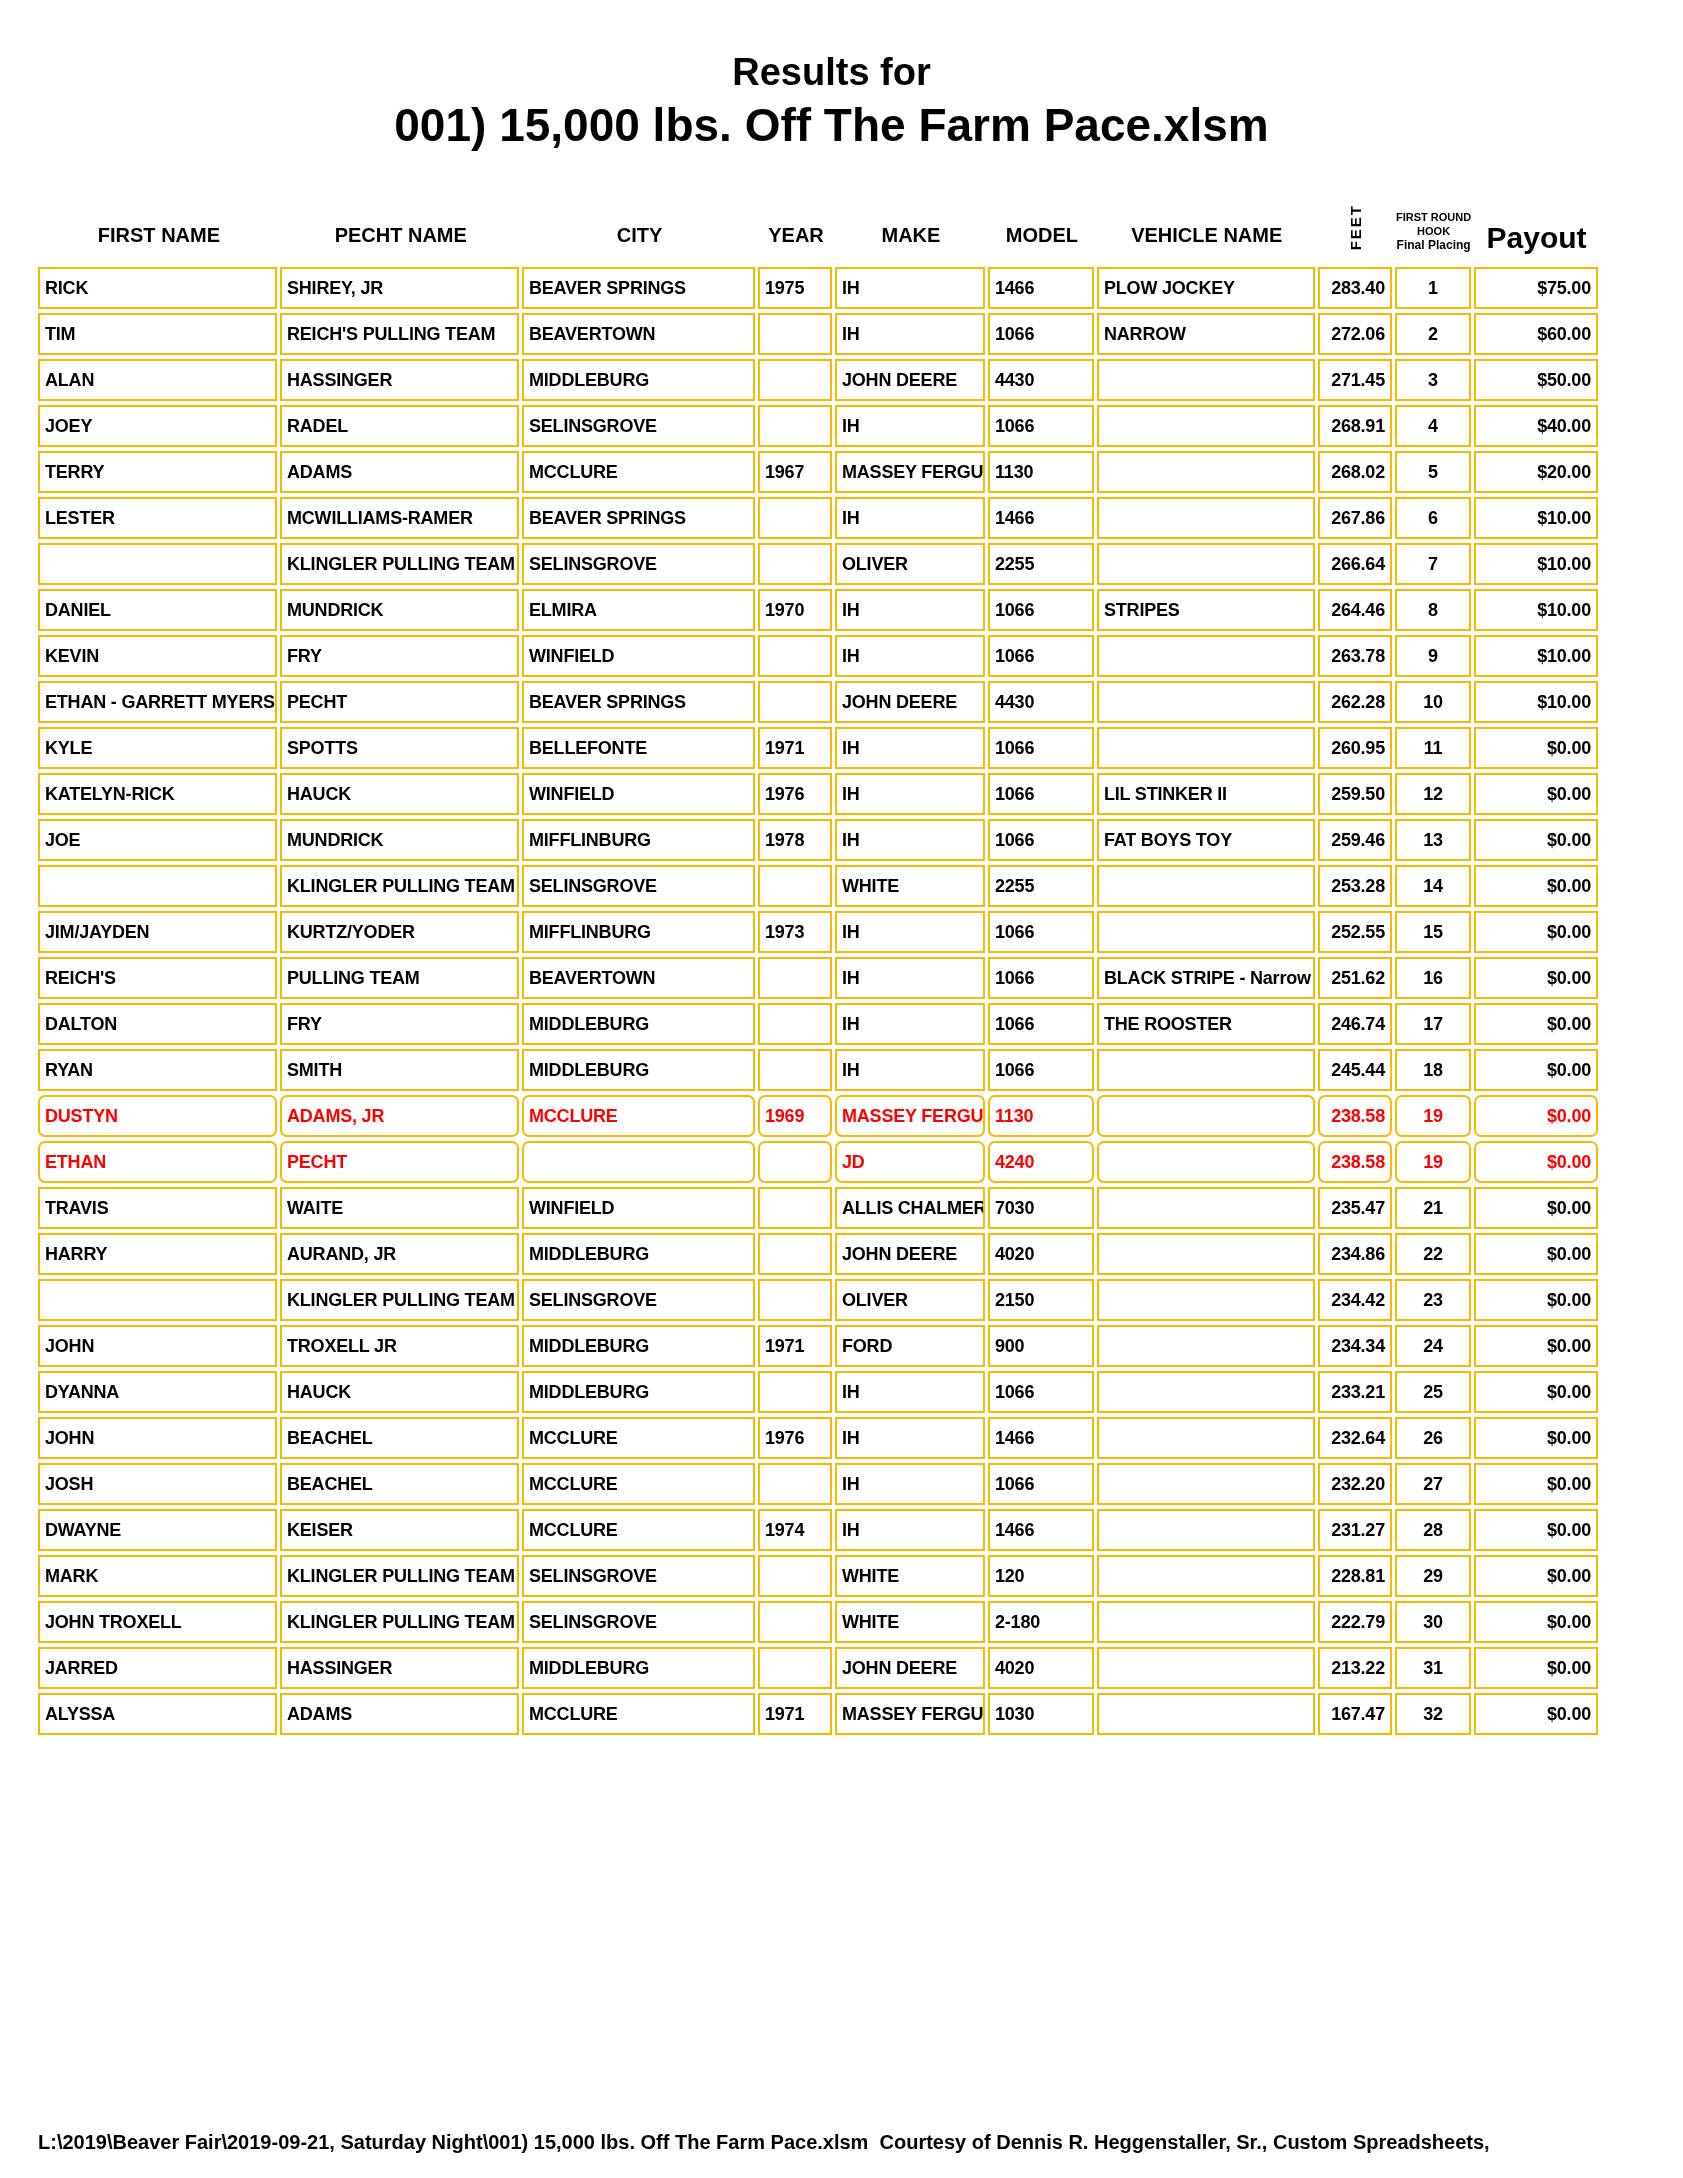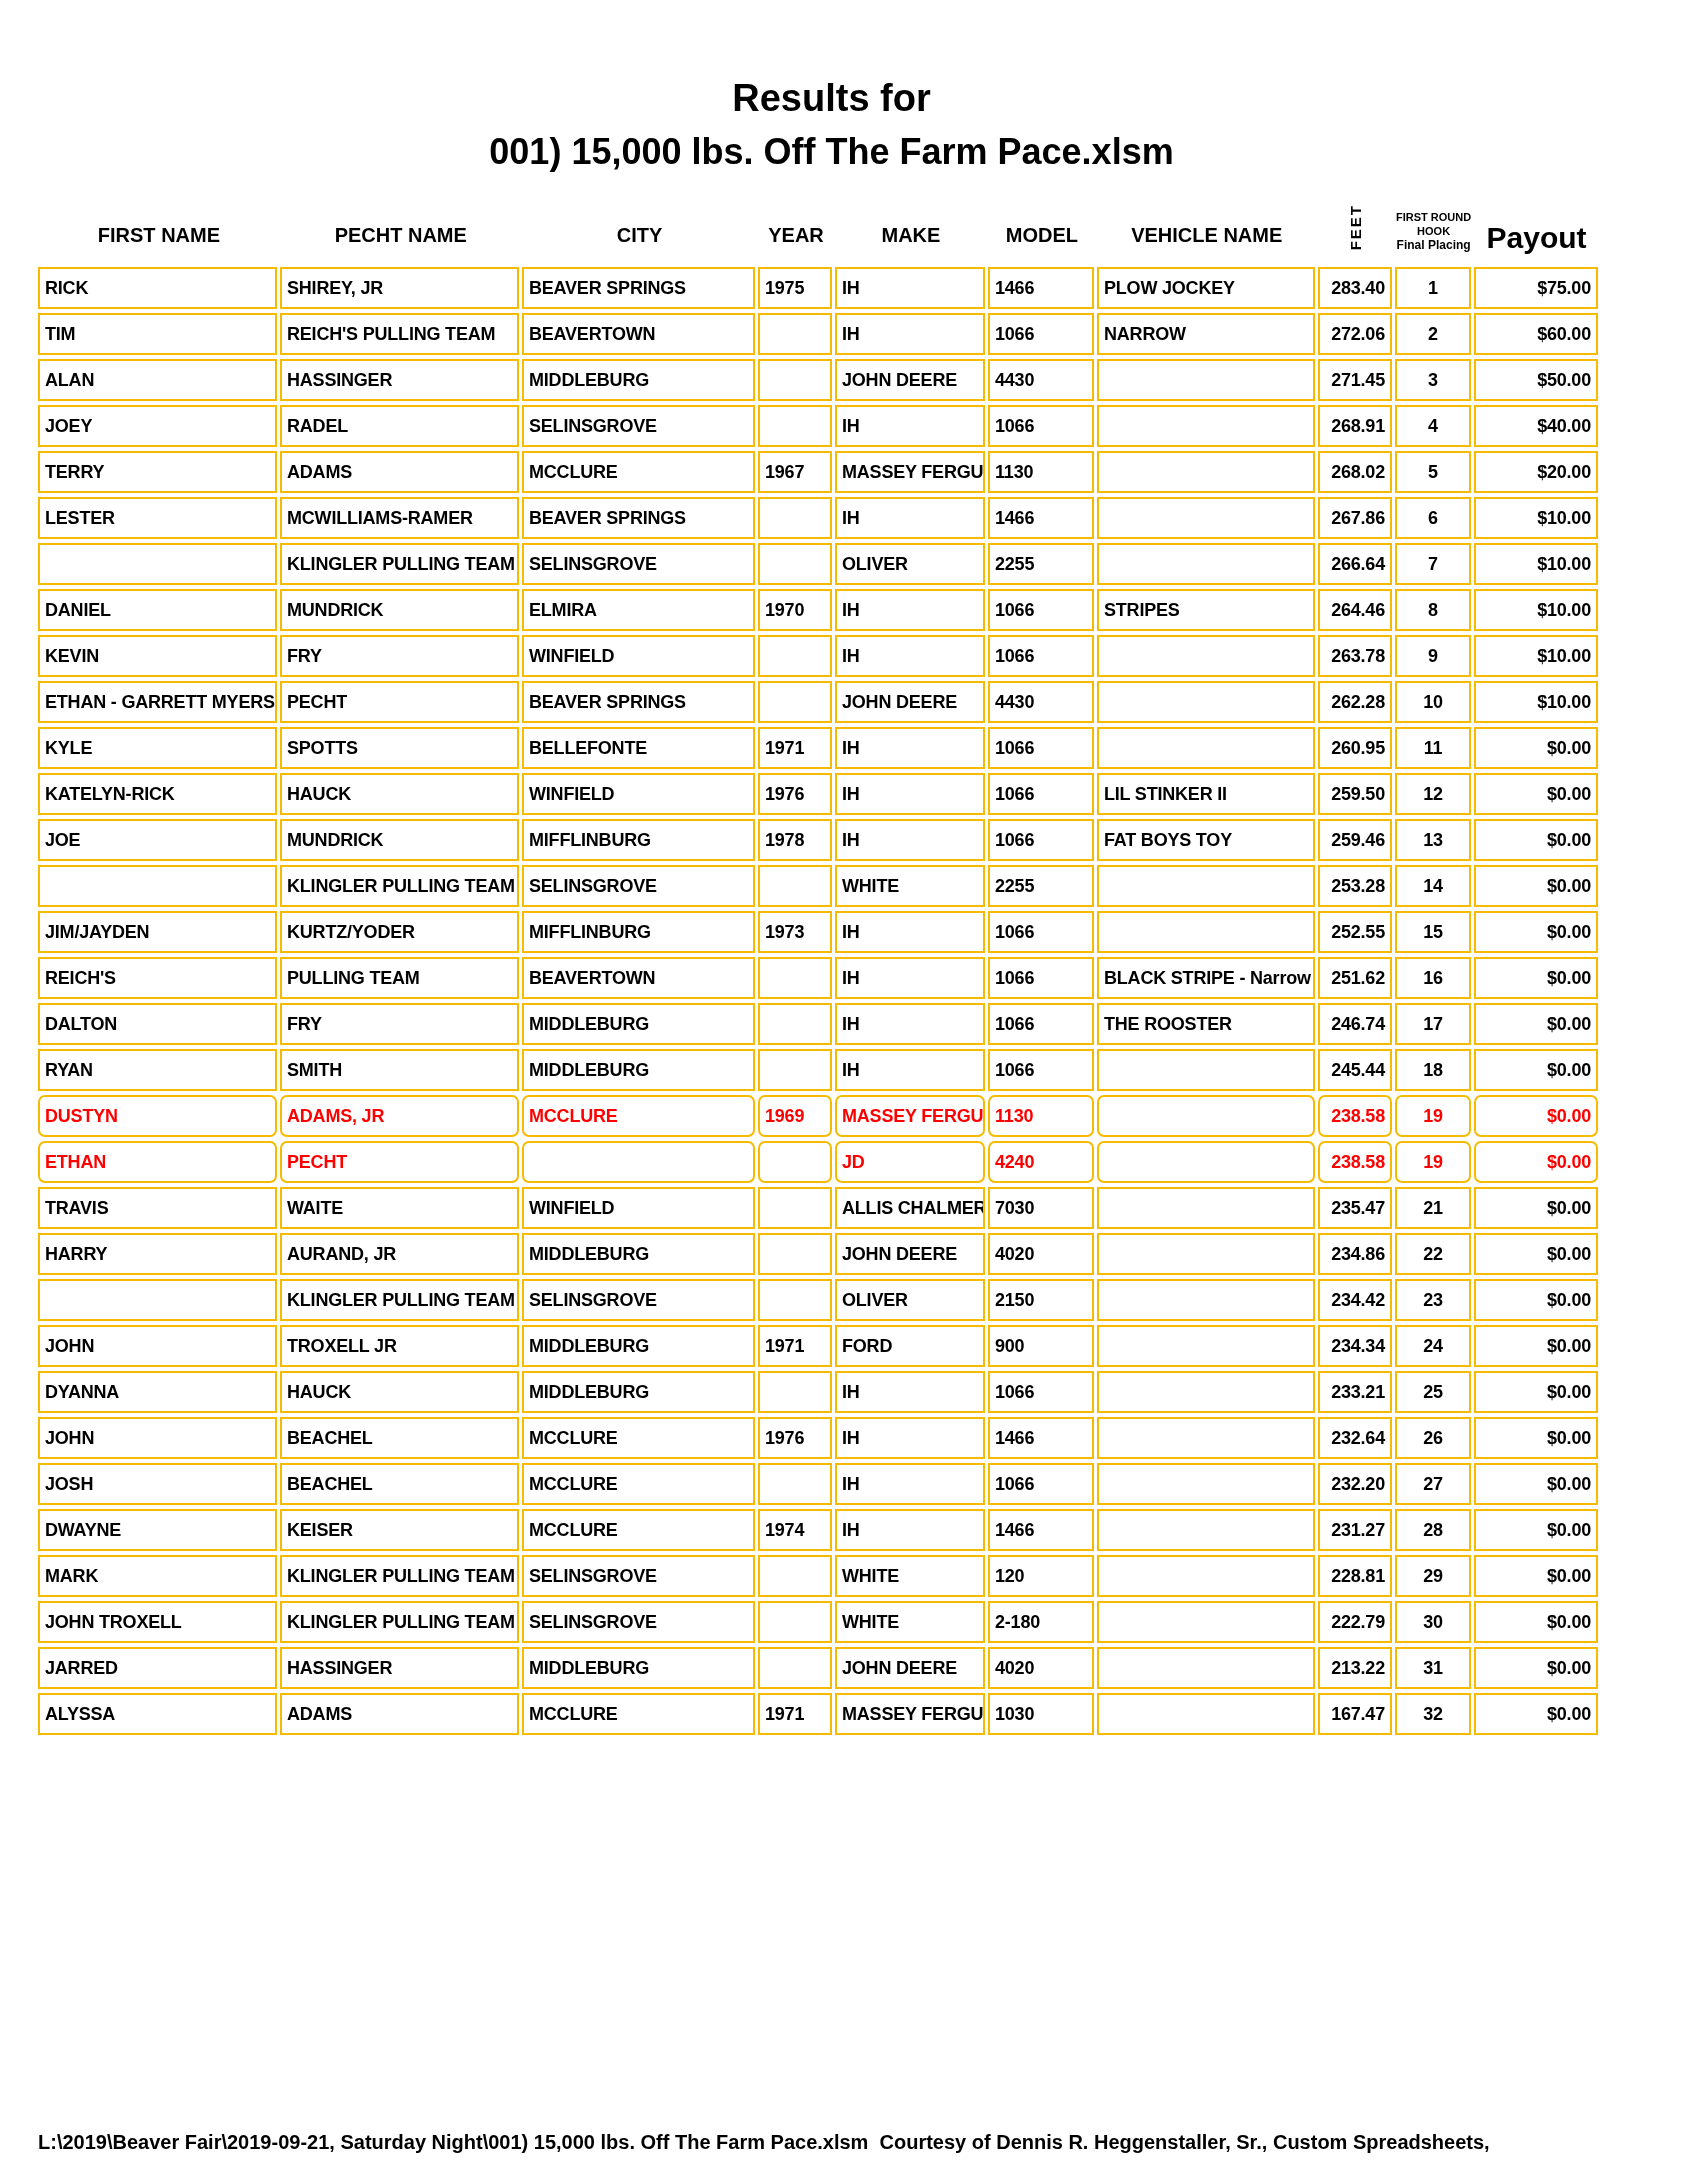--- a/index.html
+++ b/index.html
@@ -3,23 +3,23 @@
 <meta charset="utf-8">
 <style>
   html,body { margin:0; padding:0; background:#ffffff; }
   * { box-sizing:border-box; }
   .page {
     position:relative; width:1683px; height:2178px; background:#ffffff;
     font-family:"Liberation Sans", sans-serif; color:#000; overflow:hidden;
   }
 
   
-  .title { position:absolute; top:73px; left:0; width:1663px; text-align:center; font-weight:bold; }
+  .title { position:absolute; top:47px; left:0; width:1663px; text-align:center; font-weight:bold; }
   .title .l1 { font-size:38px; line-height:50px; }
-  .title .l2 { font-size:36px; line-height:57px; }
+  .title .l2 { font-size:46px; line-height:57px; }
 
   
   .thead { position:absolute; left:38px; top:170px; width:1562px; height:93px;
            display:flex; align-items:flex-end; }
   .h { text-align:center; font-weight:bold; font-size:20px; padding-bottom:16px; white-space:nowrap; }
   .c-first  { width:242px; }
   .c-last   { width:242px; }
   .c-city   { width:236px; }
   .c-year   { width:77px; }
   .c-make   { width:153px; }

